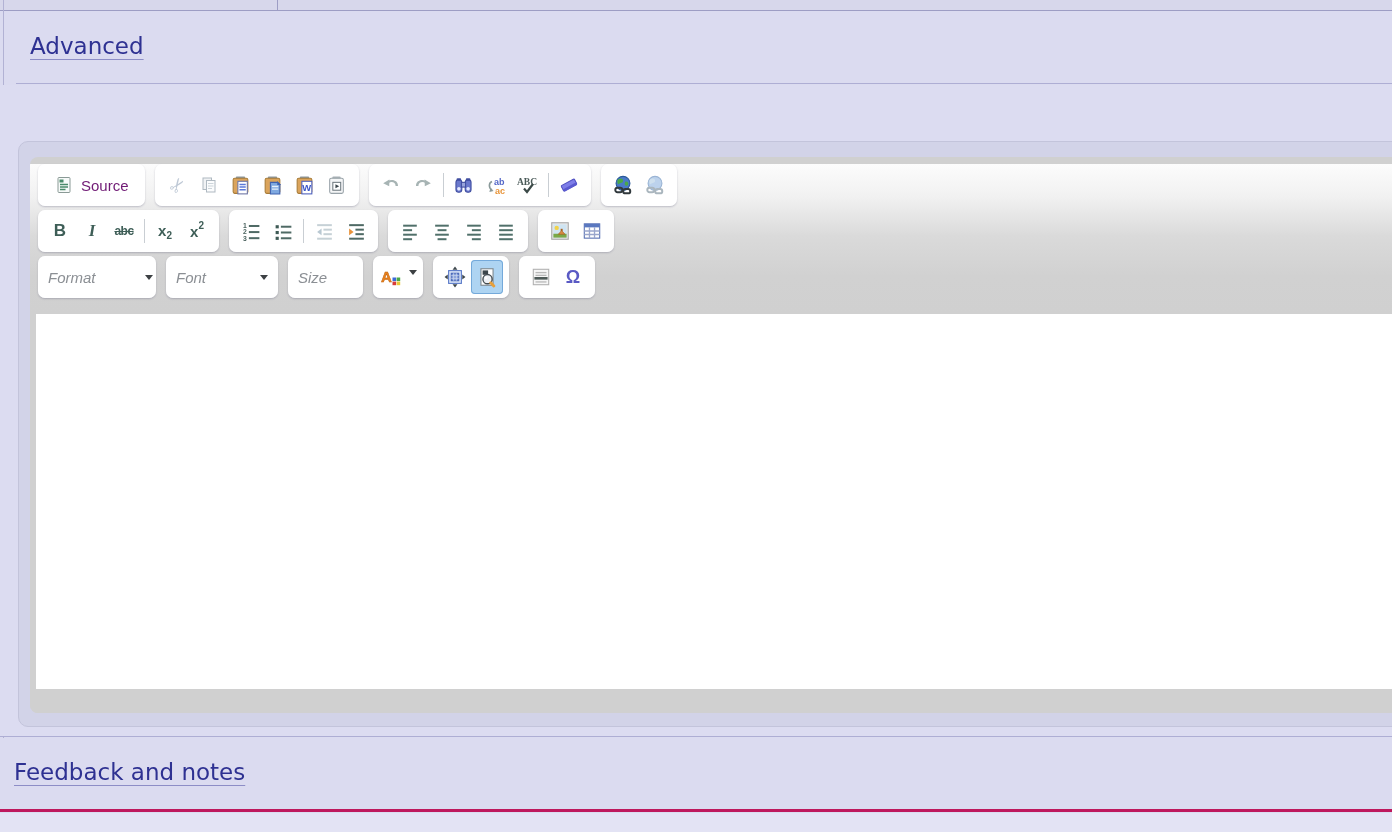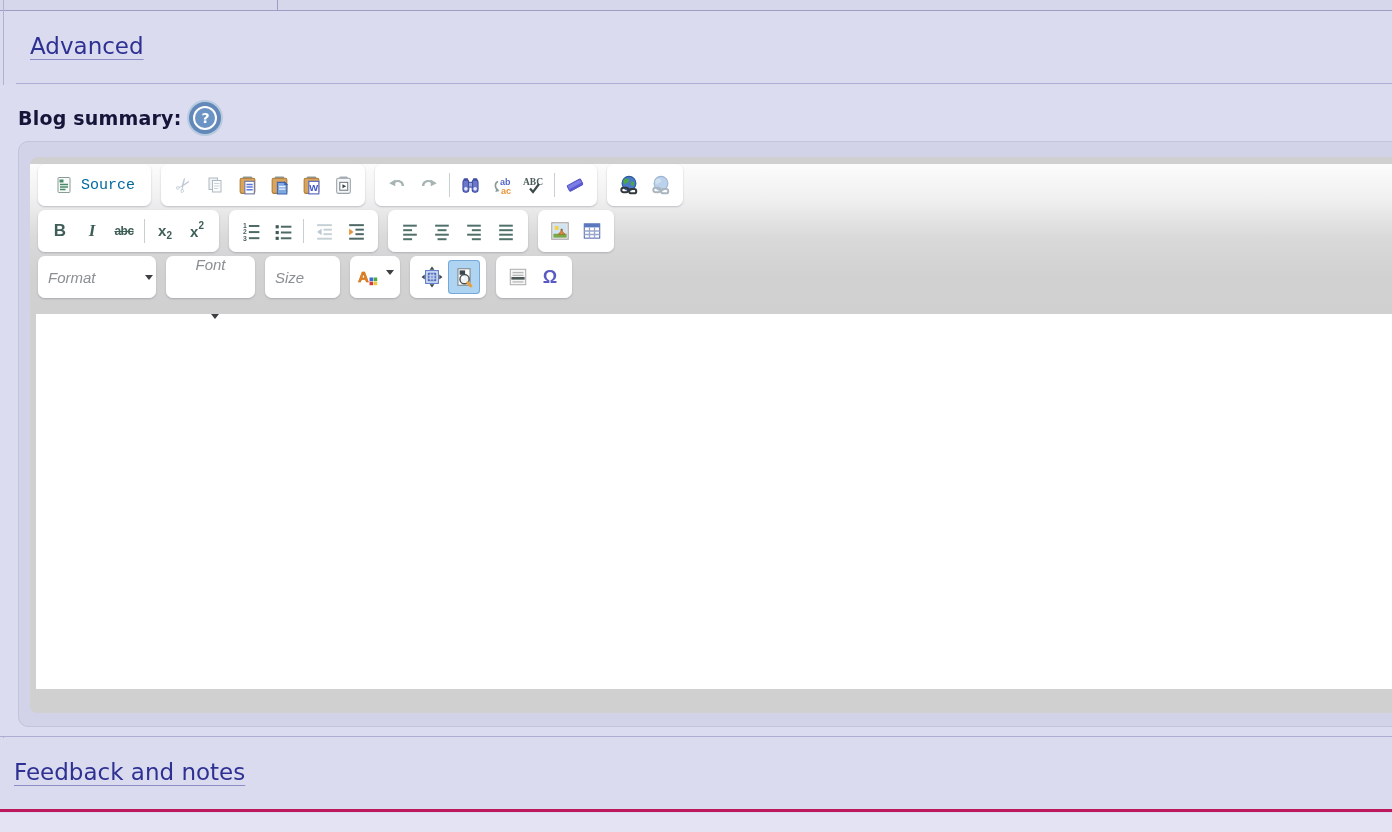--- a/index.html
+++ b/index.html
@@ -35,26 +35,26 @@
   .tb-row { display:flex; align-items:center; padding-left:8px; gap:10px; margin-top:4px; }
   .tb-row:first-child { margin-top:7px; }
   .group { background:#ffffff; border-radius:7px; height:42px; display:flex; align-items:center; padding:0 6px;
            box-shadow:0 1px 2px rgba(70,70,100,.28), 0 0 0 1px rgba(255,255,255,.6) inset; }
   .tbtn { min-width:32px; height:34px; display:flex; align-items:center; justify-content:center; cursor:pointer; border-radius:4px; }
   .tbtn.disabled { cursor:default; }
   .tbtn.active { background:#aed4f2; box-shadow:0 0 0 1px #74a9da inset; }
   .sep { width:1px; height:24px; background:#c9ced3; margin:0 4px; }
 
   .src-btn { display:flex; align-items:center; gap:7px; padding:0 10px; height:34px; cursor:pointer; }
-  .src-label { font-family:Liberation Mono, monospace; font-size:15px; color:#0369a1; }
+  .src-label { font-family:Liberation Sans, sans-serif; font-size:15px; color:#701a75; }
 
   .dd { display:flex; align-items:center; justify-content:space-between; padding:0 10px; height:42px;
         background:#fff; border-radius:7px; cursor:pointer;
         box-shadow:0 1px 2px rgba(70,70,100,.28), 0 0 0 1px rgba(255,255,255,.6) inset;gap:41px; }
-  .dd-format { width:118px; } .dd-font { width:89px;flex-direction:column; } .dd-size { width:75px; }
+  .dd-format { width:118px; } .dd-font { width:112px; } .dd-size { width:75px; }
   .dd-value { font-family:"Liberation Sans",sans-serif; font-style:italic; font-size:15px; color:#8b8f94; }
   .caret { width:0; height:0; border-left:4px solid transparent; border-right:4px solid transparent; border-top:5px solid #3c4043; margin-left:8px; }
 
   
   .glyph { font-family:"Liberation Sans",sans-serif; color:#3e5e57; }
   .g-bold { font-weight:bold; font-size:17px; }
   .g-italic { font-weight:bold; font-style:italic; font-family:"Liberation Serif",serif; font-size:17px; }
   .g-strike { font-size:12px; font-weight:bold; text-decoration:line-through; letter-spacing:-.5px; }
   .g-subsup { font-weight:bold; font-size:15px; display:flex; align-items:flex-start; }
   .g-subsup .mark { font-size:10px; }
@@ -72,24 +72,20 @@
 <div class="top-strip">
   <span class="cell-divider"></span>
 </div>
 <div class="page-left-border"></div>
 
 <div class="sec sec-advanced">
   <a class="section-link">Advanced</a>
 </div>
 
 <div class="sec sec-summary">
-  <div class="summary-header">
-    <span class="summary-label">Blog summary:</span>
-    <span class="help-badge">?</span>
-  </div>
 
   <div class="editor-outer">
     <div class="editor-chrome">
 
       <div class="toolbar">
 
         <div class="tb-row">
 
           <div class="group">
             <div class="tbtn src-btn">

